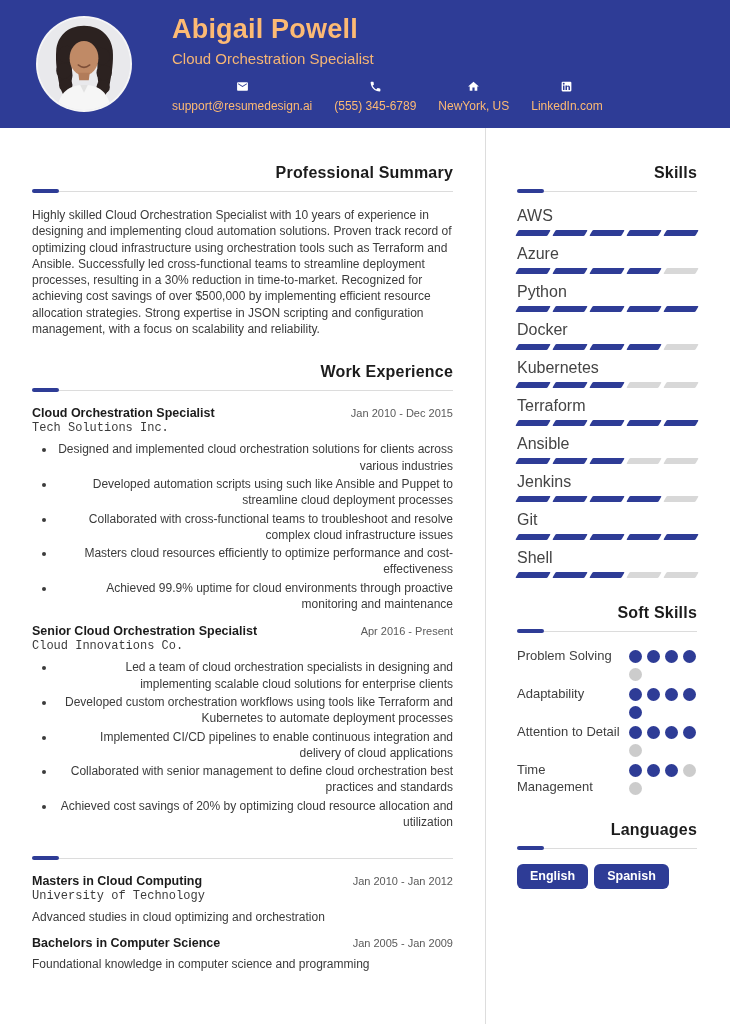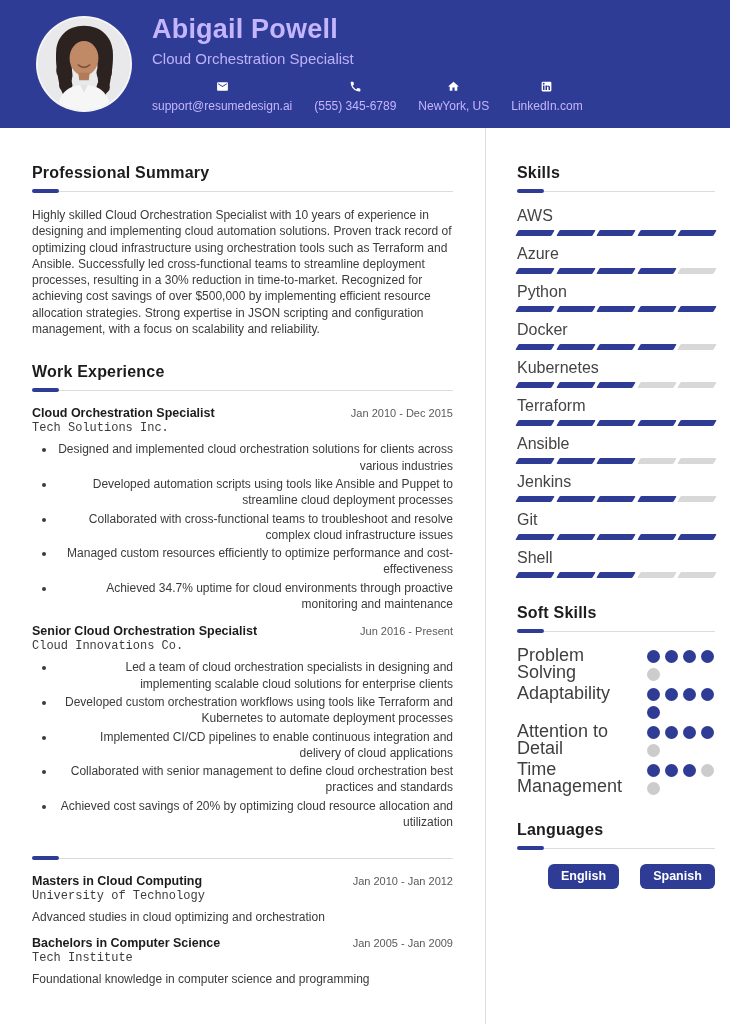--- a/index.html
+++ b/index.html
@@ -12,34 +12,34 @@
   }
   *{margin:0;padding:0;box-sizing:border-box;}
   html,body{background:#fff;}
   body{font-family:"Liberation Sans","DejaVu Sans",sans-serif;color:var(--body);}
   .page{width:730px;height:1024px;background:#fff;overflow:hidden;position:relative;}
 
   
   .header{height:128px;background:var(--primary);display:flex;align-items:center;padding:0 0 0 36px;}
   .avatar{width:96px;height:96px;border-radius:50%;overflow:hidden;flex:0 0 auto;border:2px solid rgba(255,255,255,.55);background:#e9e9ec;}
   .avatar svg{display:block;width:100%;height:100%;}
-  .header-text{margin-left:20px;color:#c4b5fd;}
+  .header-text{margin-left:40px;color:#fdba74;}
   .person-name{font-size:27px;font-weight:bold;letter-spacing:.2px;line-height:1.1;margin-bottom:5px;}
   .person-title{font-size:15px;font-weight:400;opacity:.97;margin-bottom:13px;}
   .contacts{display:flex;align-items:center;gap:22px;font-size:12px;}
   .contact{display:flex;align-items:center;gap:6px;white-space:nowrap;flex-direction:column;}
   .contact svg{width:13px;height:13px;fill:#fff;display:block;}
 
   
   .main{display:flex;align-items:stretch;min-height:896px;}
   .col-left{width:485px;flex:0 0 485px;padding:36px 32px 0 32px;}
   .col-right{flex:1;border-left:1px solid #ddd;padding:36px 33px 0 31px;}
 
   section{margin-bottom:26px;}
-  .section-heading{font-size:16px;font-weight:bold;color:var(--ink);letter-spacing:.2px;}
+  .section-heading{font-size:16px;font-weight:bold;color:var(--ink);letter-spacing:.2px;text-align:right;}
   .rule{position:relative;height:5px;margin:7px 0 13px;}
   .rule .line{position:absolute;left:0;right:0;top:2px;height:1px;background:var(--rule);}
   .rule .accent{position:absolute;left:0;top:0;width:27px;height:4px;background:var(--primary);border-radius:2px;}
 
   
   .summary-text{font-size:12px;line-height:16.3px;color:var(--body);}
   .job{margin-bottom:12px;}
   .job-head{display:flex;justify-content:space-between;align-items:baseline;}
   .job-title{font-size:12.5px;font-weight:bold;color:var(--ink);}
   .job-date{font-size:11px;color:var(--muted);white-space:nowrap;margin-left:10px;}
@@ -50,26 +50,26 @@
   .edu-desc{font-size:12px;color:var(--body);margin-top:7px;}
 
   
   .skill{margin-bottom:9px;}
   .skill-name{font-size:16px;color:#444;margin-bottom:5px;}
   .skill-bar{display:flex;gap:5px;height:6px;}
   .seg{flex:1;height:6px;transform:skewX(-30deg);background:var(--bar-empty);border-radius:1px;}
   .seg.filled{background:var(--primary);}
 
   .soft-row{display:flex;justify-content:space-between;margin-bottom:4px;}
-  .soft-name{font-size:18px;color:#3f3f3f;line-height:17px;max-width:105px;}
+  .soft-name{font-size:13px;color:#3f3f3f;line-height:17px;max-width:105px;}
   .dots{width:68px;flex:0 0 68px;display:flex;flex-wrap:wrap;gap:5px;align-content:flex-start;padding-top:3px;}
   .dot{width:13px;height:13px;border-radius:50%;background:#ccc;}
   .dot.filled{background:var(--primary);}
 
-  .lang-badges{display:flex;gap:21px;margin-left:31px;}
+  .lang-badges{display:flex;gap:6px;}
   .badge{background:var(--primary);color:#fff;font-size:12.5px;font-weight:bold;padding:5px 13px;border-radius:6px;line-height:1.2;}
 </style>
 </head>
 <body>
 
 <div class="page">
 
   <header class="header">
     <div class="avatar">
       <svg viewBox="0 0 96 96">
@@ -145,30 +145,30 @@
           </div>
         <div id="jobs">
             <div class="job">
               <div class="job-head">
                 <div class="job-title">Cloud Orchestration Specialist</div>
                 <div class="job-date">Jan 2010 - Dec 2015</div>
               </div>
               <div class="job-company">Tech Solutions Inc.</div>
               <ul>
                 <li>Designed and implemented cloud orchestration solutions for clients across various industries</li>
-                <li>Developed automation scripts using tools like Ansible and Puppet to streamline cloud deployment processes</li>
+                <li>Developed automation scripts using such like Ansible and Puppet to streamline cloud deployment processes</li>
                 <li>Collaborated with cross-functional teams to troubleshoot and resolve complex cloud infrastructure issues</li>
-                <li>Managed custom resources efficiently to optimize performance and cost-effectiveness</li>
-                <li>Achieved 34.7% uptime for cloud environments through proactive monitoring and maintenance</li>
+                <li>Masters cloud resources efficiently to optimize performance and cost-effectiveness</li>
+                <li>Achieved 99.9% uptime for cloud environments through proactive monitoring and maintenance</li>
               </ul>
             </div>
             <div class="job">
               <div class="job-head">
                 <div class="job-title">Senior Cloud Orchestration Specialist</div>
-                <div class="job-date">Jun 2016 - Present</div>
+                <div class="job-date">Apr 2016 - Present</div>
               </div>
               <div class="job-company">Cloud Innovations Co.</div>
               <ul>
                 <li>Led a team of cloud orchestration specialists in designing and implementing scalable cloud solutions for enterprise clients</li>
                 <li>Developed custom orchestration workflows using tools like Terraform and Kubernetes to automate deployment processes</li>
                 <li>Implemented CI/CD pipelines to enable continuous integration and delivery of cloud applications</li>
                 <li>Collaborated with senior management to define cloud orchestration best practices and standards</li>
                 <li>Achieved cost savings of 20% by optimizing cloud resource allocation and utilization</li>
               </ul>
             </div>
@@ -187,21 +187,20 @@
                 <div class="job-date">Jan 2010 - Jan 2012</div>
               </div>
               <div class="job-company">University of Technology</div>
               <div class="edu-desc">Advanced studies in cloud optimizing and orchestration</div>
             </div>
             <div class="edu">
               <div class="job-head">
                 <div class="job-title">Bachelors in Computer Science</div>
                 <div class="job-date">Jan 2005 - Jan 2009</div>
               </div>
-              <div class="job-company">Tech Institute</div>
               <div class="edu-desc">Foundational knowledge in computer science and programming</div>
             </div>
           </div>
       </section>
 
     </div>
 
     <div class="col-right">
 
       <section>

